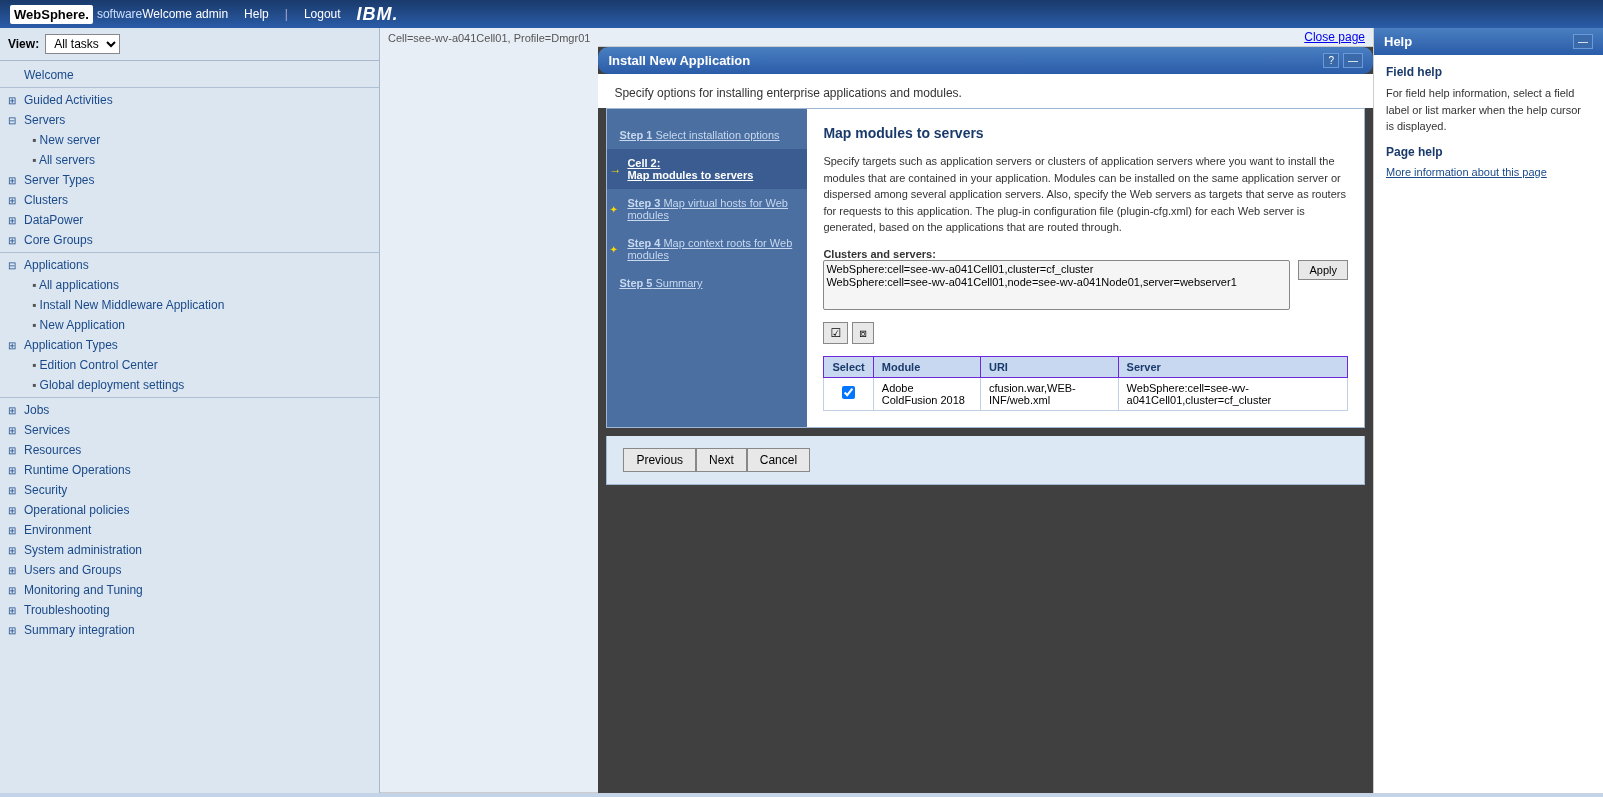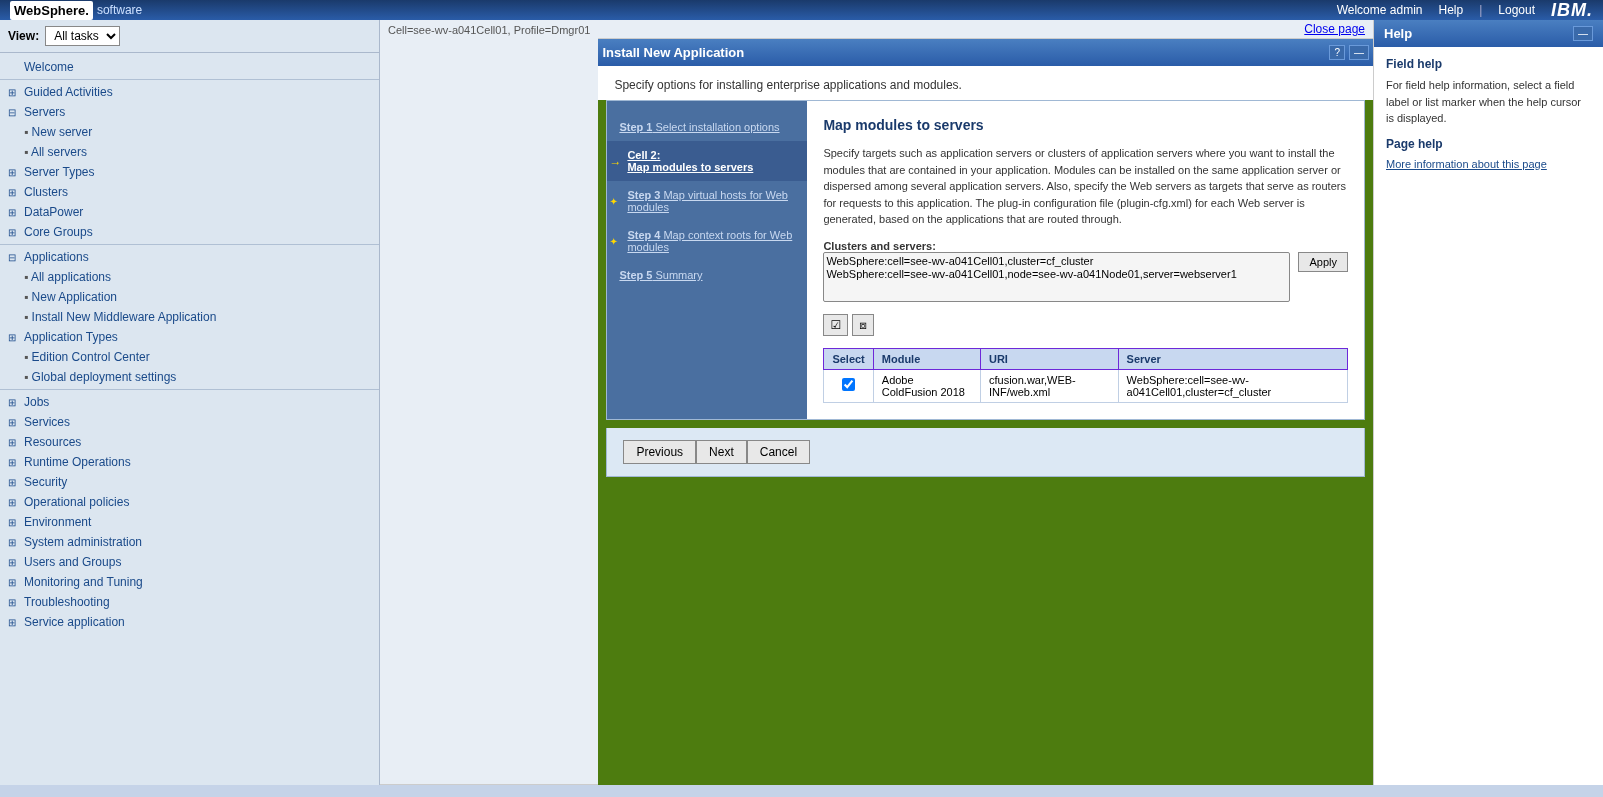--- a/index.html
+++ b/index.html
@@ -1,24 +1,24 @@
 <!DOCTYPE html>
 <html><head>
   <meta charset="utf-8">
   <style>
     * { margin: 0; padding: 0; box-sizing: border-box; }
     body { font-family: Arial, Helvetica, sans-serif; font-size: 12px; background: #c5d3e8; }
 
     
     #top-header {
       background: linear-gradient(to bottom, #1a3a6b, #2a5ca8);
-      height: 20px;
+      height: 28px;
       display: flex;
       align-items: center;
-      justify-content: space-between;
+      justify-content: flex-start;
       padding: 0 10px;
       color: white;
     }
     #top-header .logo-area {
       display: flex;
       align-items: center;
       gap: 4px;
     }
     #top-header .logo-websphere {
       background: white;
@@ -112,21 +112,21 @@
       gap: 4px;
       font-weight: normal;
       color: #1a4a8a;
       padding: 3px 8px;
     }
     .nav-item.section-header .expand-icon {
       font-size: 10px;
       width: 12px;
     }
     .nav-item.sub-item {
-      padding-left: 24px;
+      padding-left: 32px;
       color: #1a4a8a;
     }
     .nav-item.sub-item::before {
       content: "▪ ";
       color: #555;
     }
     .nav-divider {
       border-top: 1px solid #b0c0d4;
       margin: 2px 0;
     }
@@ -148,35 +148,36 @@
     }
 
     #content-wrapper {
       display: flex;
       flex: 1;
       overflow: hidden;
     }
 
     #main-content {
       flex: 1;
-      background: #4d7c0f;
+      background: #404040;
       overflow-y: auto;
       padding: 0;
     }
 
     
     .panel-header {
       background: linear-gradient(to bottom, #4a7fc1, #2a5ca8);
       color: white;
-      padding: 6px 4px;
+      padding: 6px 10px;
       font-size: 13px;
       font-weight: bold;
       display: flex;
       align-items: center;
       justify-content: space-between;
+      border-radius: 10px;
     }
     .panel-header .panel-controls {
       display: flex;
       gap: 4px;
     }
     .panel-btn {
       background: #3a6aaa;
       border: 1px solid #6a9ada;
       color: white;
       font-size: 10px;
@@ -446,24 +447,24 @@
       <div class="nav-divider"></div>
 
       <div class="nav-item section-header">
         <span class="expand-icon">⊟</span>
         <span>Applications</span>
       </div>
       <div class="nav-item sub-item">
         <span>All applications</span>
       </div>
       <div class="nav-item sub-item">
+        <span>Install New Middleware Application</span>
+      </div>
+      <div class="nav-item sub-item">
         <span>New Application</span>
-      </div>
-      <div class="nav-item sub-item">
-        <span>Install New Middleware Application</span>
       </div>
       <div class="nav-item section-header">
         <span class="expand-icon">⊞</span>
         <span>Application Types</span>
       </div>
       <div class="nav-item sub-item">
         <span>Edition Control Center</span>
       </div>
       <div class="nav-item sub-item">
         <span>Global deployment settings</span>
@@ -508,21 +509,21 @@
       <div class="nav-item section-header">
         <span class="expand-icon">⊞</span>
         <span>Monitoring and Tuning</span>
       </div>
       <div class="nav-item section-header">
         <span class="expand-icon">⊞</span>
         <span>Troubleshooting</span>
       </div>
       <div class="nav-item section-header">
         <span class="expand-icon">⊞</span>
-        <span>Service application</span>
+        <span>Summary integration</span>
       </div>
     </div>
   </div>
 
   <div id="main-area">
     <div id="breadcrumb-bar">
       <span>Cell=see-wv-a041Cell01, Profile=Dmgr01</span>
     </div>
 
     <div id="content-wrapper">

